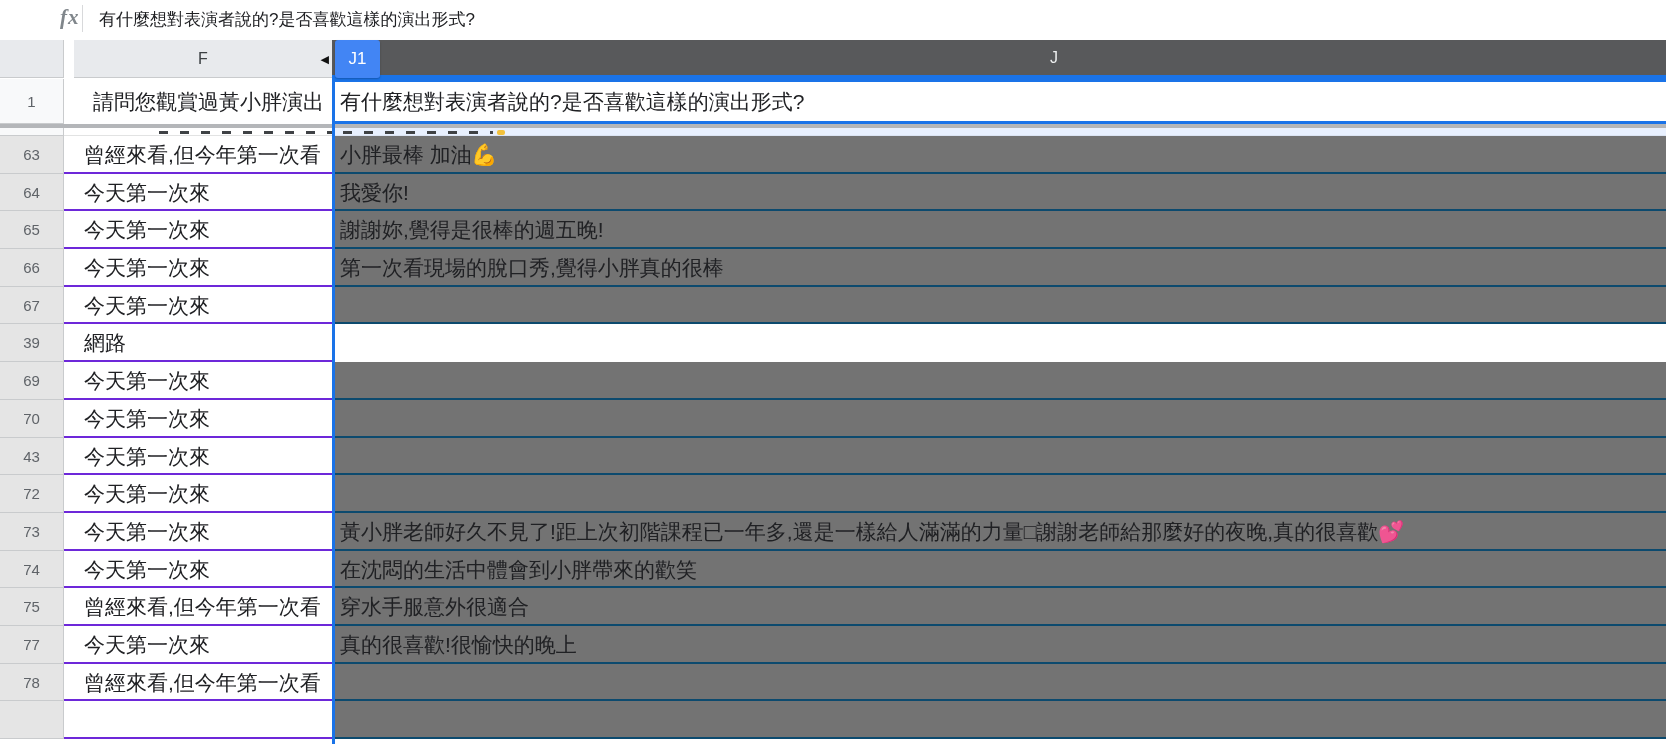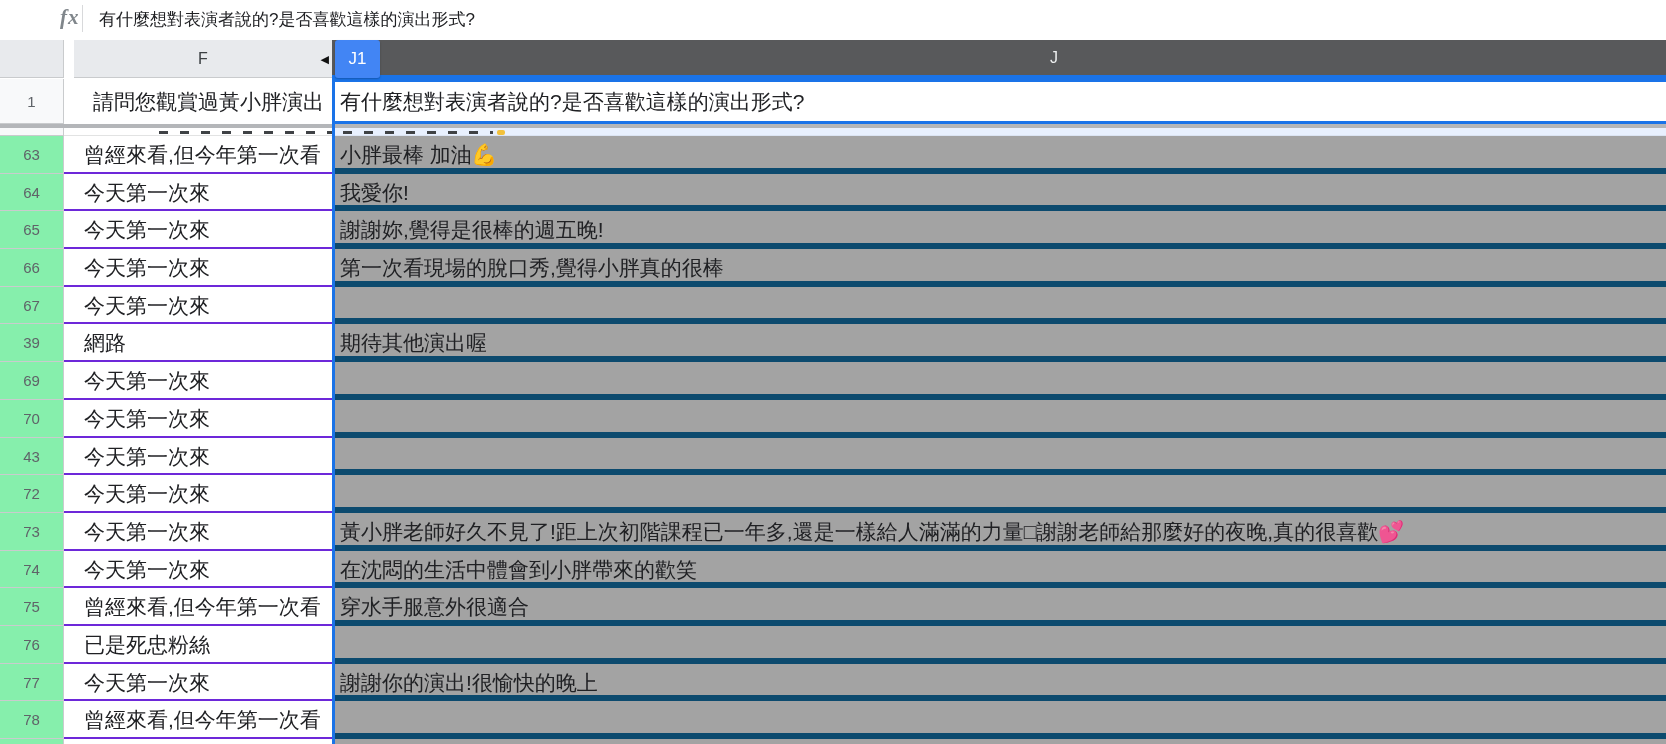--- a/index.html
+++ b/index.html
@@ -55,26 +55,26 @@
   .sliver .s-j { position:absolute; left:333px; top:0; width:1333px; height:8px; background:#e8f0fe; border-bottom:1px solid #dbe4f3; }
   .frag { position:absolute; top:3px; height:3px;
     background:repeating-linear-gradient(90deg,#3f4245 0 9px, transparent 9px 21px); }
   .frag-f { left:95px; width:225px; }
   .frag-j { left:10px; width:150px; }
   .frag-emoji { position:absolute; left:164px; top:2px; width:8px; height:5px; background:#f2c13c; border-radius:2px; }
 
   
   #rows-container { position:absolute; left:0; top:136px; width:1666px; height:608px; overflow:hidden; }
   .sheet-row { display:flex; width:1666px; height:37.7px; }
-  .row-num { flex:0 0 64px; background:#86efac; border-right:1px solid #c9cbcd; border-bottom:1px solid #c9cbcd;
+  .row-num { flex:0 0 64px; background:#e5e5e5; border-right:1px solid #c9cbcd; border-bottom:1px solid #c9cbcd;
     text-align:center; line-height:37.7px; font-size:15px; color:#5f6368; }
   .cell-f { flex:0 0 269px; background:#fff; border-bottom:2px solid #6d28d9;
     line-height:37.7px; font-size:21px; padding-left:20px; white-space:nowrap; overflow:hidden; }
   .cell-f.overflow { overflow:visible; position:relative; z-index:2; }
-  .cell-j { flex:1 1 auto; background:#a3a3a3; border-bottom:6px solid #0c4a6e;
+  .cell-j { flex:1 1 auto; background:#737373; border-bottom:2px solid #0c4a6e;
     line-height:37.7px; font-size:21px; padding-left:7px; white-space:nowrap; overflow:hidden; }
 
   
   .selection-left-border { position:absolute; left:332px; top:79px; width:3px; height:665px; background:#1a73e8; z-index:4; }
 </style>
 </head>
 <body>
 
 <div class="formula-bar">
   <div class="fx-icon">fx</div>
@@ -136,21 +136,20 @@
       <div class="cell-j">第一次看現場的脫口秀,覺得小胖真的很棒</div>
     </div>
     <div class="sheet-row">
       <div class="row-num">67</div>
       <div class="cell-f">今天第一次來</div>
       <div class="cell-j"></div>
     </div>
     <div class="sheet-row">
       <div class="row-num">39</div>
       <div class="cell-f">網路</div>
-      <div class="cell-j">期待其他演出喔</div>
     </div>
     <div class="sheet-row">
       <div class="row-num">69</div>
       <div class="cell-f">今天第一次來</div>
       <div class="cell-j"></div>
     </div>
     <div class="sheet-row">
       <div class="row-num">70</div>
       <div class="cell-f">今天第一次來</div>
       <div class="cell-j"></div>
@@ -174,28 +173,23 @@
       <div class="row-num">74</div>
       <div class="cell-f">今天第一次來</div>
       <div class="cell-j">在沈悶的生活中體會到小胖帶來的歡笑</div>
     </div>
     <div class="sheet-row">
       <div class="row-num">75</div>
       <div class="cell-f">曾經來看,但今年第一次看</div>
       <div class="cell-j">穿水手服意外很適合</div>
     </div>
     <div class="sheet-row">
-      <div class="row-num">76</div>
-      <div class="cell-f">已是死忠粉絲</div>
-      <div class="cell-j"></div>
-    </div>
-    <div class="sheet-row">
       <div class="row-num">77</div>
       <div class="cell-f">今天第一次來</div>
-      <div class="cell-j">謝謝你的演出!很愉快的晚上</div>
+      <div class="cell-j">真的很喜歡!很愉快的晚上</div>
     </div>
     <div class="sheet-row">
       <div class="row-num">78</div>
       <div class="cell-f overflow">曾經來看,但今年第一次看</div>
       <div class="cell-j"></div>
     </div>
     <div class="sheet-row">
       <div class="row-num"></div>
       <div class="cell-f"></div>
       <div class="cell-j"></div>

